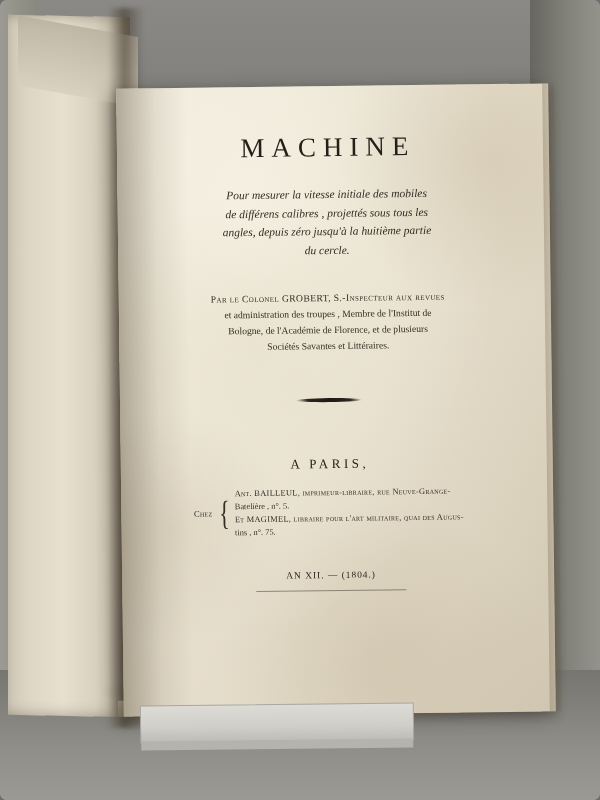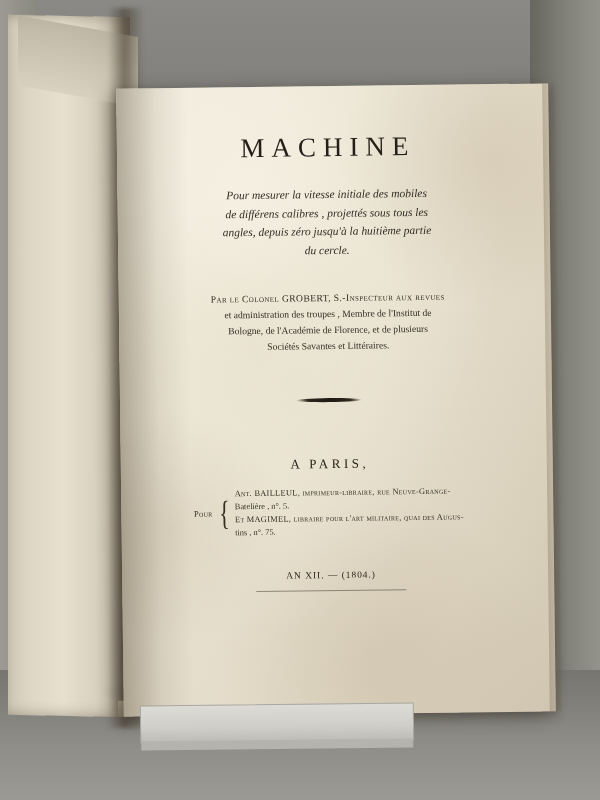--- a/index.html
+++ b/index.html
@@ -12,20 +12,21 @@
     height: 800px;
     overflow: hidden;
     font-family: "Liberation Serif", serif;
   }
   #scene {
     position: relative;
     width: 600px;
     height: 800px;
     background: linear-gradient(180deg, #8e8d89 0%, #7d7c78 40%, #6b6a66 100%);
     overflow: hidden;
+    border-radius: 7px;
   }
 
   
   .backdrop-top {
     position: absolute;
     left: 0; top: 0; width: 600px; height: 120px;
     background: linear-gradient(180deg, #8a8985 0%, #7f7e7a 100%);
   }
   .backdrop-bottom {
     position: absolute;
@@ -289,21 +290,21 @@
         <div>et administration des troupes , Membre de l'Institut de</div>
         <div>Bologne, de l'Académie de Florence, et de plusieurs</div>
         <div>Sociétés Savantes et Littéraires.</div>
       </div>
 
       <div class="rule-orn"></div>
 
       <div class="imprint-city">A PARIS,</div>
 
       <div class="publishers">
-        <span class="chez">Pour</span>
+        <span class="chez">Chez</span>
         <span class="brace">{</span>
         <div class="pub-lines">
           <div class="sc">Ant. BAILLEUL, imprimeur-libraire, rue Neuve-Grange-</div>
           <div>Batelière , n°. 5.</div>
           <div class="sc">Et MAGIMEL, libraire pour l'art militaire, quai des Augus-</div>
           <div>tins , n°. 75.</div>
         </div>
       </div>
 
       <div class="date-line">AN XII. — (1804.)</div>

